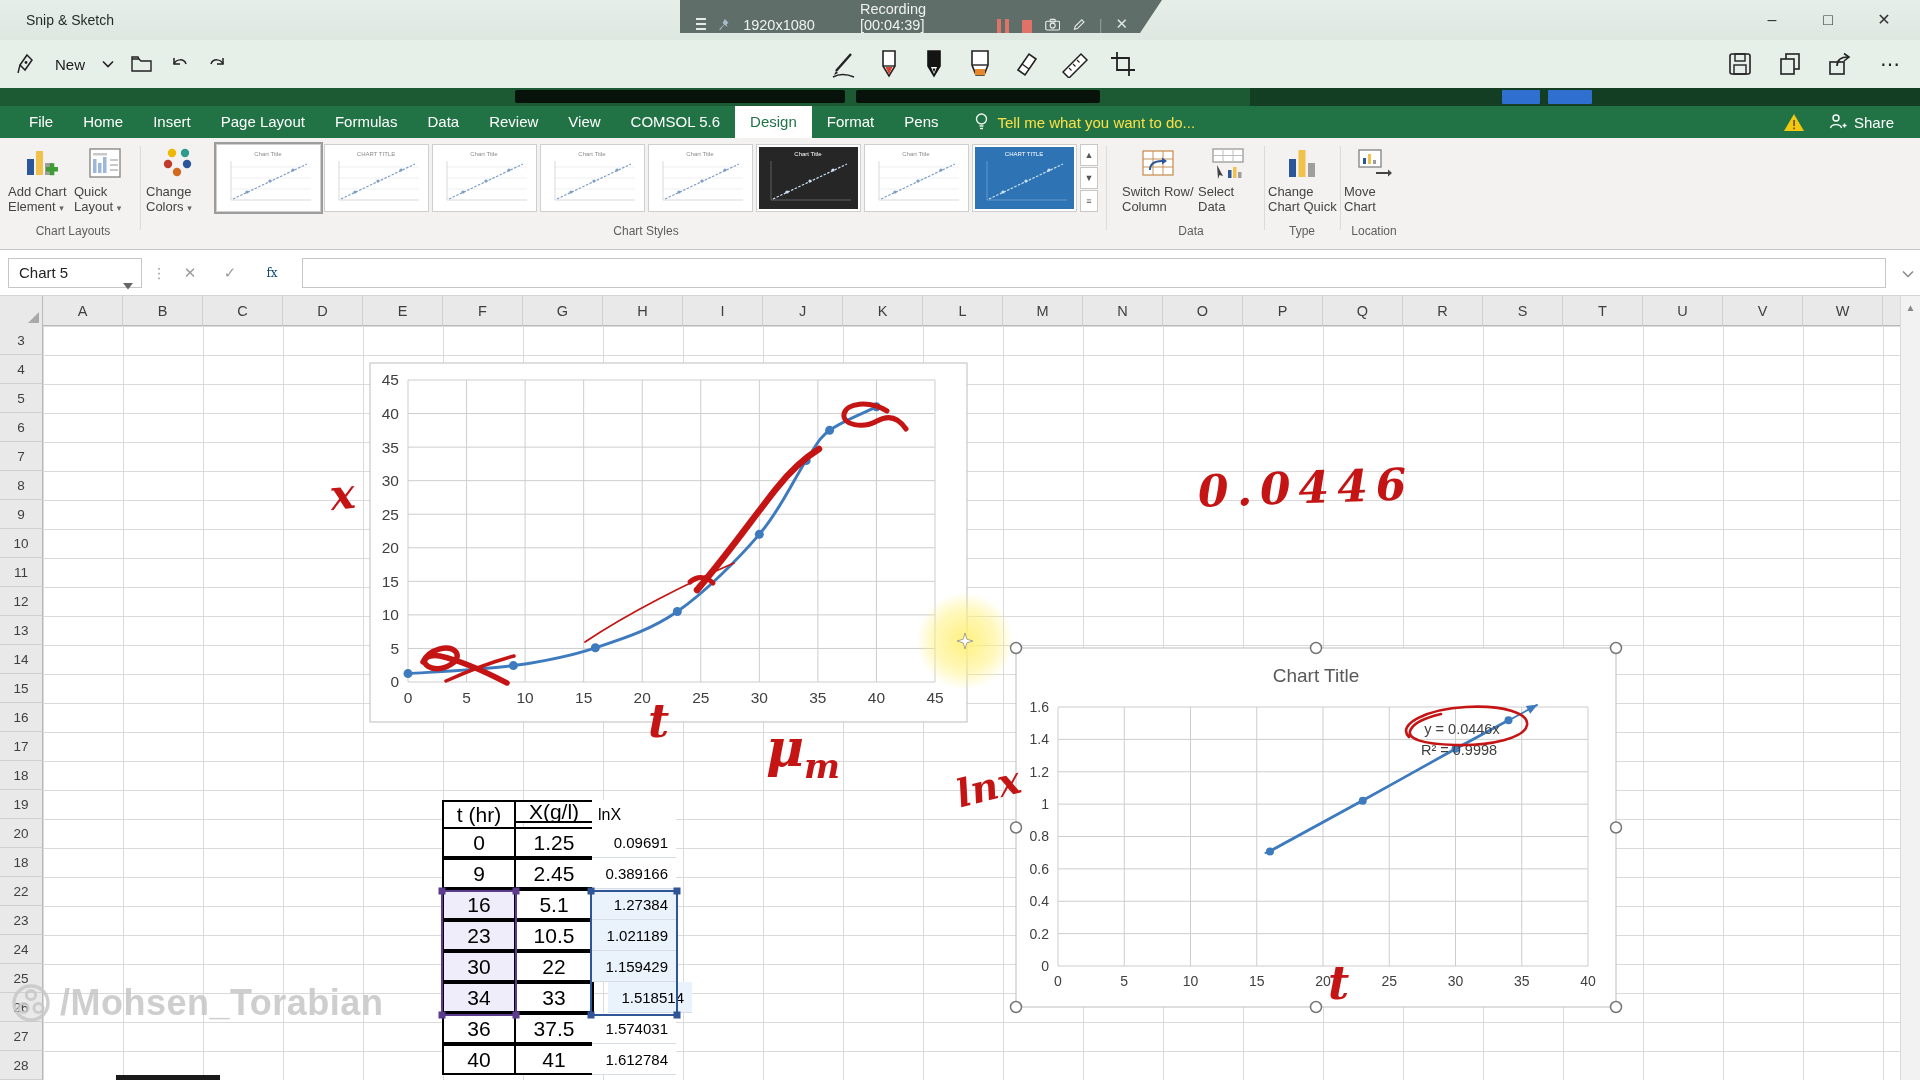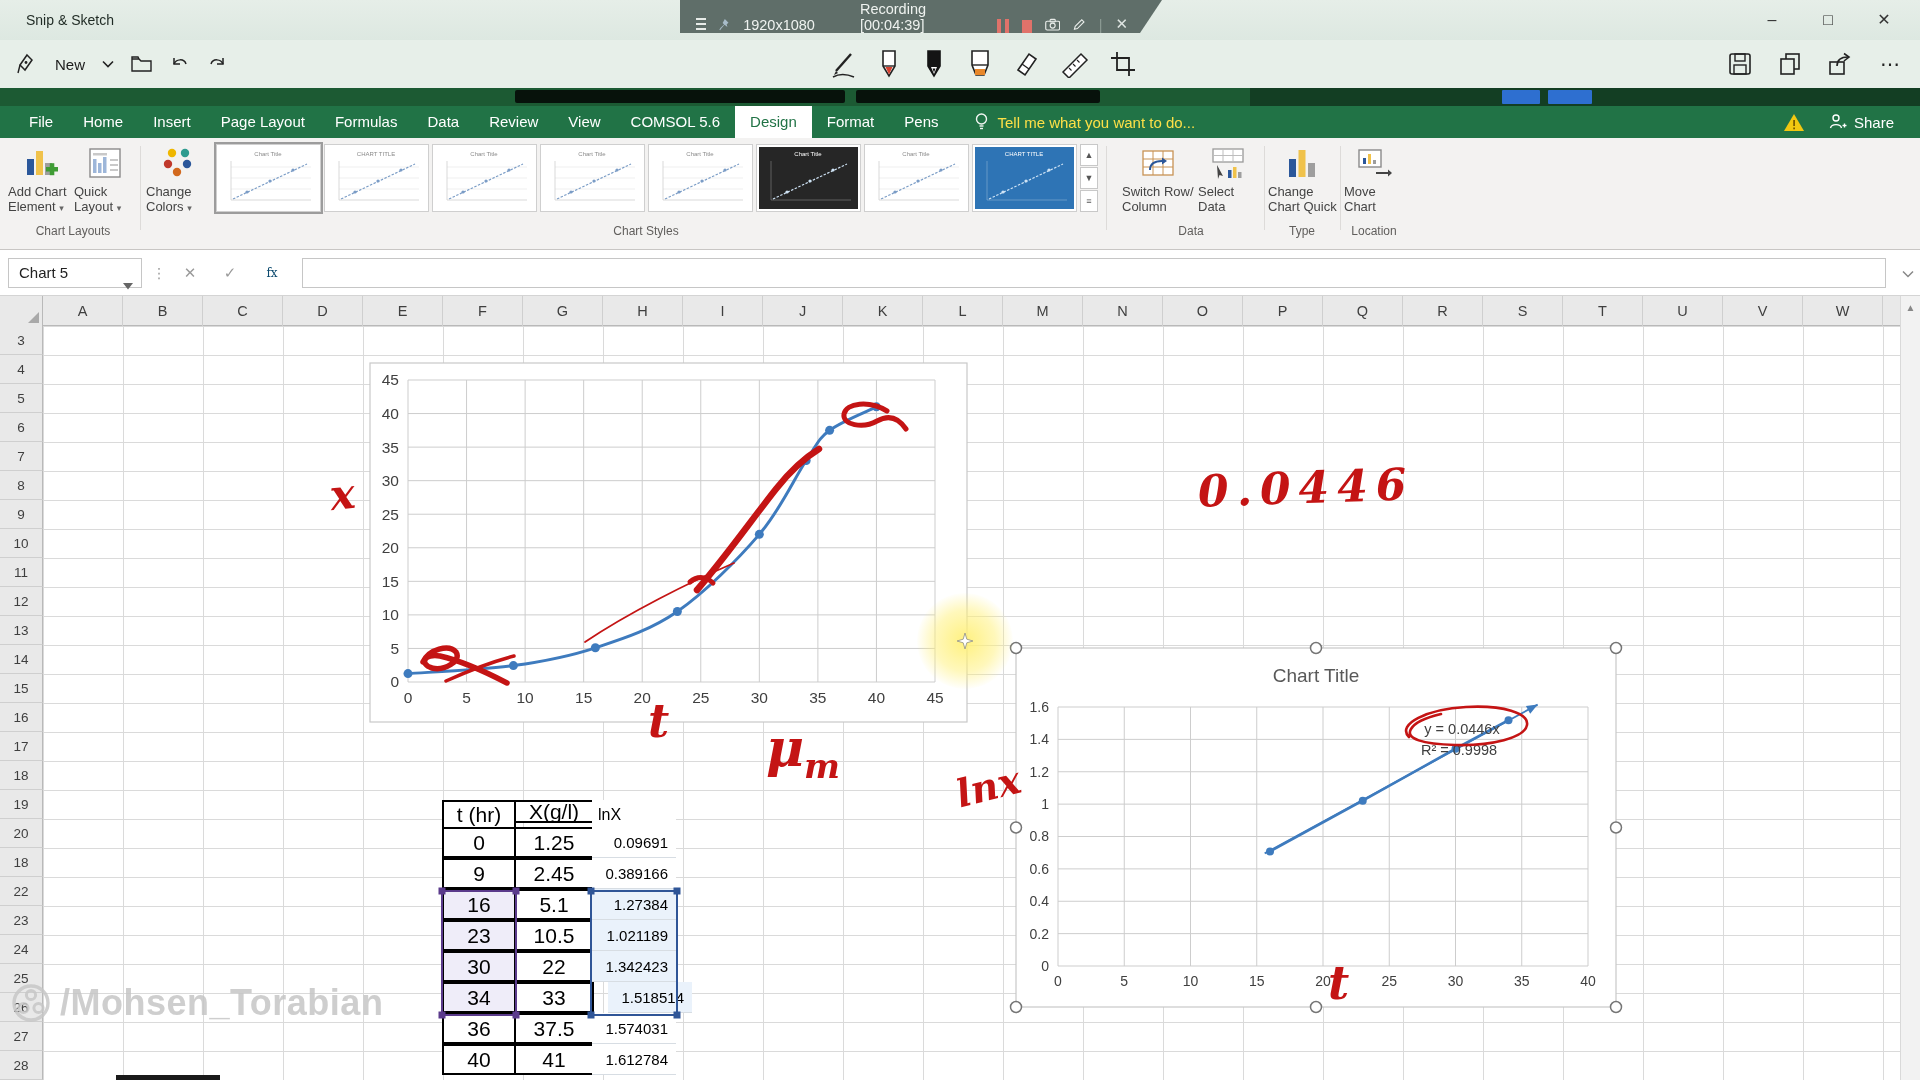--- a/index.html
+++ b/index.html
@@ -652,21 +652,21 @@
       <div class="tcell" style="left: 514px; top: 858px; width: 80px; height: 31px;">2.45</div>
       <div class="lncell" style="left: 592px; top: 858px; width: 84px; height: 31px;">0.389166</div>
       <div class="tcell sel-t" style="left: 442px; top: 889px; width: 74px; height: 31px;">16</div>
       <div class="tcell" style="left: 514px; top: 889px; width: 80px; height: 31px;">5.1</div>
       <div class="lncell sel-ln" style="left: 592px; top: 889px; width: 84px; height: 31px;">1.27384</div>
       <div class="tcell sel-t" style="left: 442px; top: 920px; width: 74px; height: 31px;">23</div>
       <div class="tcell" style="left: 514px; top: 920px; width: 80px; height: 31px;">10.5</div>
       <div class="lncell sel-ln" style="left: 592px; top: 920px; width: 84px; height: 31px;">1.021189</div>
       <div class="tcell sel-t" style="left: 442px; top: 951px; width: 74px; height: 31px;">30</div>
       <div class="tcell" style="left: 514px; top: 951px; width: 80px; height: 31px;">22</div>
-      <div class="lncell sel-ln" style="left: 592px; top: 951px; width: 84px; height: 31px;">1.342423</div>
+      <div class="lncell sel-ln" style="left: 592px; top: 951px; width: 84px; height: 31px;">1.159429</div>
       <div class="tcell sel-t" style="left: 442px; top: 982px; width: 74px; height: 31px;">34</div>
       <div class="tcell" style="left: 514px; top: 982px; width: 80px; height: 31px;">33</div>
       <div class="lncell sel-ln" style="left: 592px; top: 982px; width: 84px; height: 31px; margin-left: 16px;">1.518514</div>
       <div class="tcell" style="left: 442px; top: 1013px; width: 74px; height: 31px;">36</div>
       <div class="tcell" style="left: 514px; top: 1013px; width: 80px; height: 31px;">37.5</div>
       <div class="lncell" style="left: 592px; top: 1013px; width: 84px; height: 31px;">1.574031</div>
       <div class="tcell" style="left: 442px; top: 1044px; width: 74px; height: 31px;">40</div>
       <div class="tcell" style="left: 514px; top: 1044px; width: 80px; height: 31px;">41</div>
       <div class="lncell" style="left: 592px; top: 1044px; width: 84px; height: 31px;">1.612784</div>
     </div>

